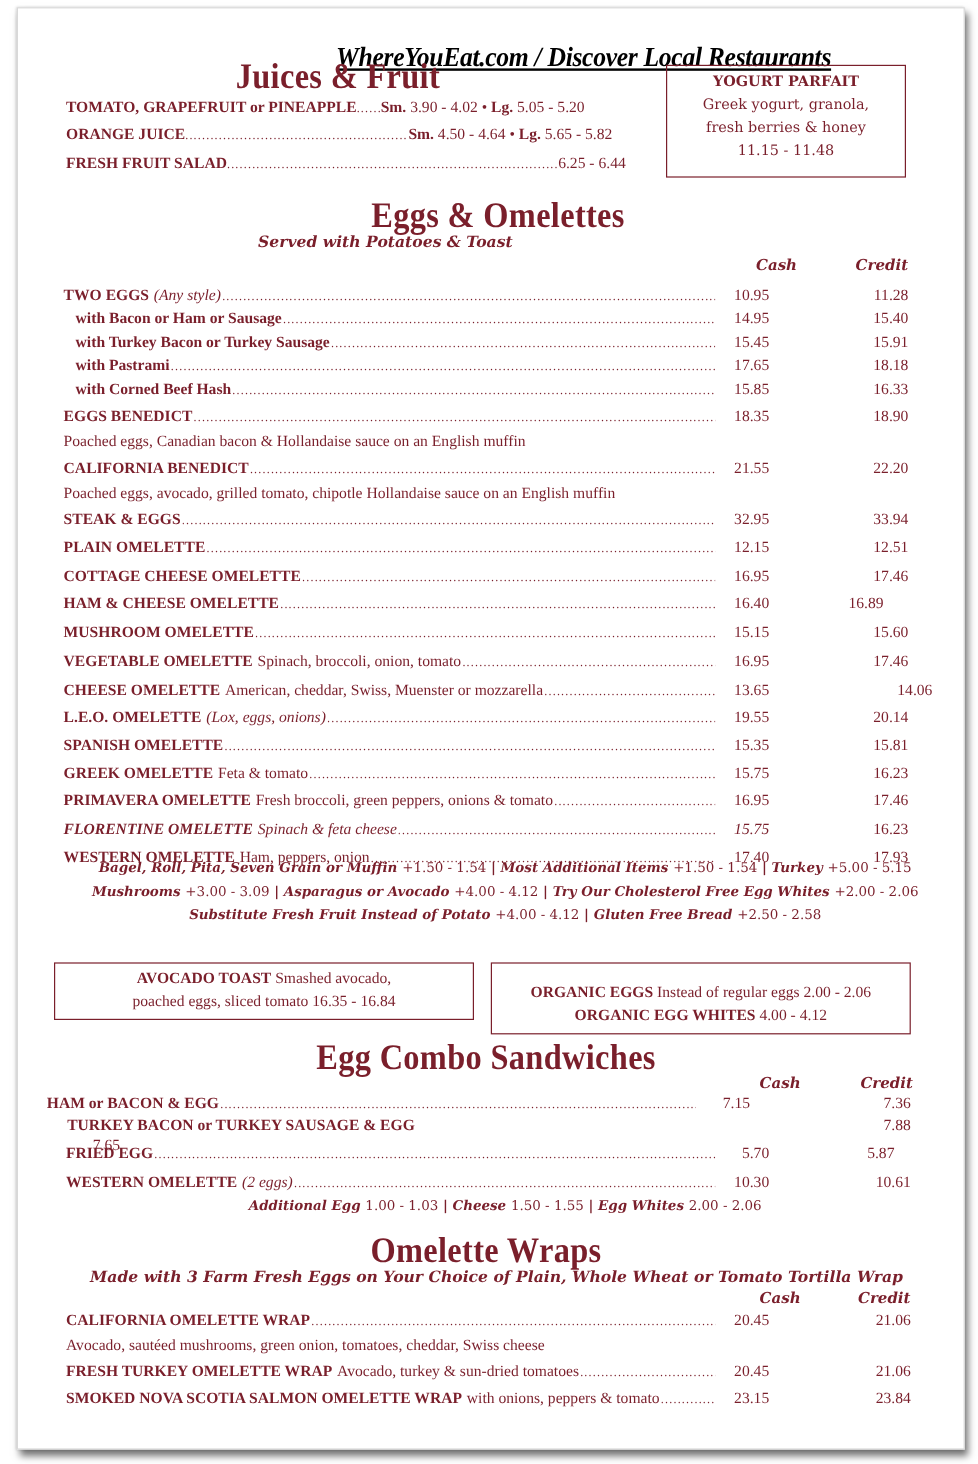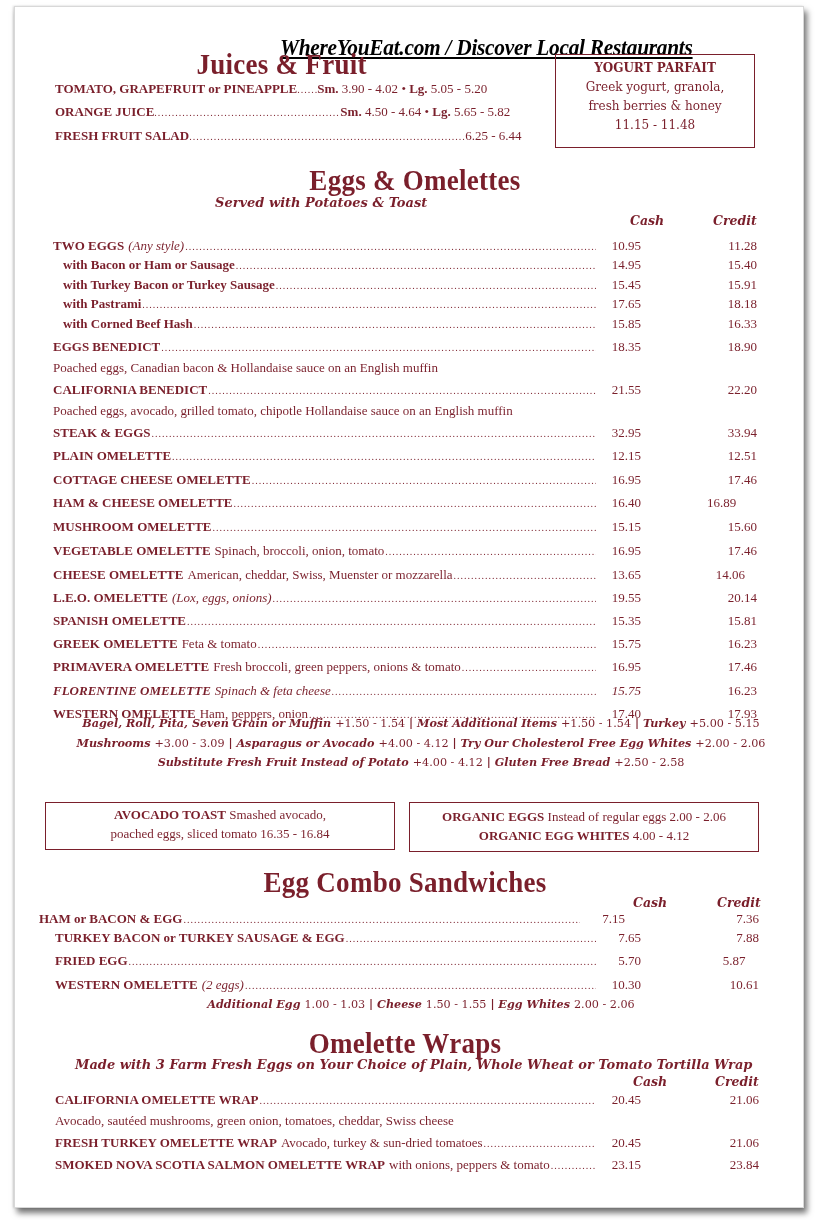--- a/index.html
+++ b/index.html
@@ -216,21 +216,21 @@
       </div>
       <div class="row" style="top: 536px; left: 692px; width: 50px;">
         <span style="width:50px;text-align:right">17.46</span>
       </div>
       <div class="row" style="top: 560px; left: 38px; width: 588px;">
         <span class="name">CHEESE OMELETTE</span>
         <span class="desc">American, cheddar, Swiss, Muenster or mozzarella</span>
         <span class="dots"></span>
         <span class="cash">13.65</span>
       </div>
-      <div class="row" style="top: 560px; left: 680px; width: 50px;">
+      <div class="row" style="top: 560px; left: 712px; width: 50px;">
         <span style="width:50px;text-align:right">14.06</span>
       </div>
       <div class="row" style="top: 583px; left: 38px; width: 588px;">
         <span class="name">L.E.O. OMELETTE</span>
         <span class="desc it">(Lox, eggs, onions)</span>
         <span class="dots"></span>
         <span class="cash">19.55</span>
       </div>
       <div class="row" style="top: 583px; left: 692px; width: 50px;">
         <span style="width:50px;text-align:right">20.14</span>
@@ -284,38 +284,38 @@
   <div class="extras" style="top:707px;" id="eggs-extras">
       <div><b>Bagel, Roll, Pita, Seven Grain or Muffin</b><span style="margin-left: 4px;">+1.50 - 1.54</span><span style="font-weight: bold;"> | </span><b>Most Additional Items</b><span style="margin-left: 4px;">+1.50 - 1.54</span><span style="font-weight: bold;"> | </span><b>Turkey</b><span style="margin-left: 4px;">+5.00 - 5.15</span></div>
       <div><b>Mushrooms</b><span style="margin-left: 4px;">+3.00 - 3.09</span><span style="font-weight: bold;"> | </span><b>Asparagus or Avocado</b><span style="margin-left: 4px;">+4.00 - 4.12</span><span style="font-weight: bold;"> | </span><b>Try Our Cholesterol Free Egg Whites</b><span style="margin-left: 4px;">+2.00 - 2.06</span></div>
       <div><b>Substitute Fresh Fruit Instead of Potato</b><span style="margin-left: 4px;">+4.00 - 4.12</span><span style="font-weight: bold;"> | </span><b>Gluten Free Bread</b><span style="margin-left: 4px;">+2.50 - 2.58</span></div>
     </div>
 
   <div class="box" style="left:30px; top:795px; width:348px; height:44px; padding-top:2px;">
     <div><b>AVOCADO TOAST</b> <span>Smashed avocado,</span></div>
     <div>poached eggs, sliced tomato 16.35 - 16.84</div>
   </div>
-  <div class="box" style="left:394px; top:795px; width:348px; height:44px; padding-top:4px;">
+  <div class="box" style="left:394px; top:795px; width:348px; height:44px; padding-top:14px;">
     <div><b>ORGANIC EGGS</b> <span>Instead of regular eggs 2.00 - 2.06</span></div>
     <div><b>ORGANIC EGG WHITES</b> <span>4.00 - 4.12</span></div>
   </div>
 
   <div class="h1" style="left:190px; top:858px; width:400px; text-align:center;">Egg Combo Sandwiches</div>
   <div class="colhead" style="left:618px; top:888px;">Cash</div>
   <div class="colhead" style="left:702px; top:888px;">Credit</div>
   <div id="combo-rows">
       <div class="row" style="top: 904px; left: 24px; width: 586px;">
         <span class="name">HAM or BACON &amp; EGG</span>
         <span class="dots"></span>
         <span class="cash">7.15</span>
       </div>
       <div class="row" style="top: 904px; left: 694px; width: 50px;">
         <span style="width:50px;text-align:right">7.36</span>
       </div>
-      <div class="row" style="top: 923px; left: 40px; width: 586px;">
+      <div class="row" style="top: 923px; left: 40px; width: 586px; flex-direction: column;">
         <span class="name">TURKEY BACON or TURKEY SAUSAGE &amp; EGG</span>
         <span class="dots"></span>
         <span class="cash">7.65</span>
       </div>
       <div class="row" style="top: 923px; left: 694px; width: 50px;">
         <span style="width:50px;text-align:right">7.88</span>
       </div>
       <div class="row" style="top: 946px; left: 40px; width: 586px;">
         <span class="name">FRIED EGG</span>
         <span class="dots"></span>

